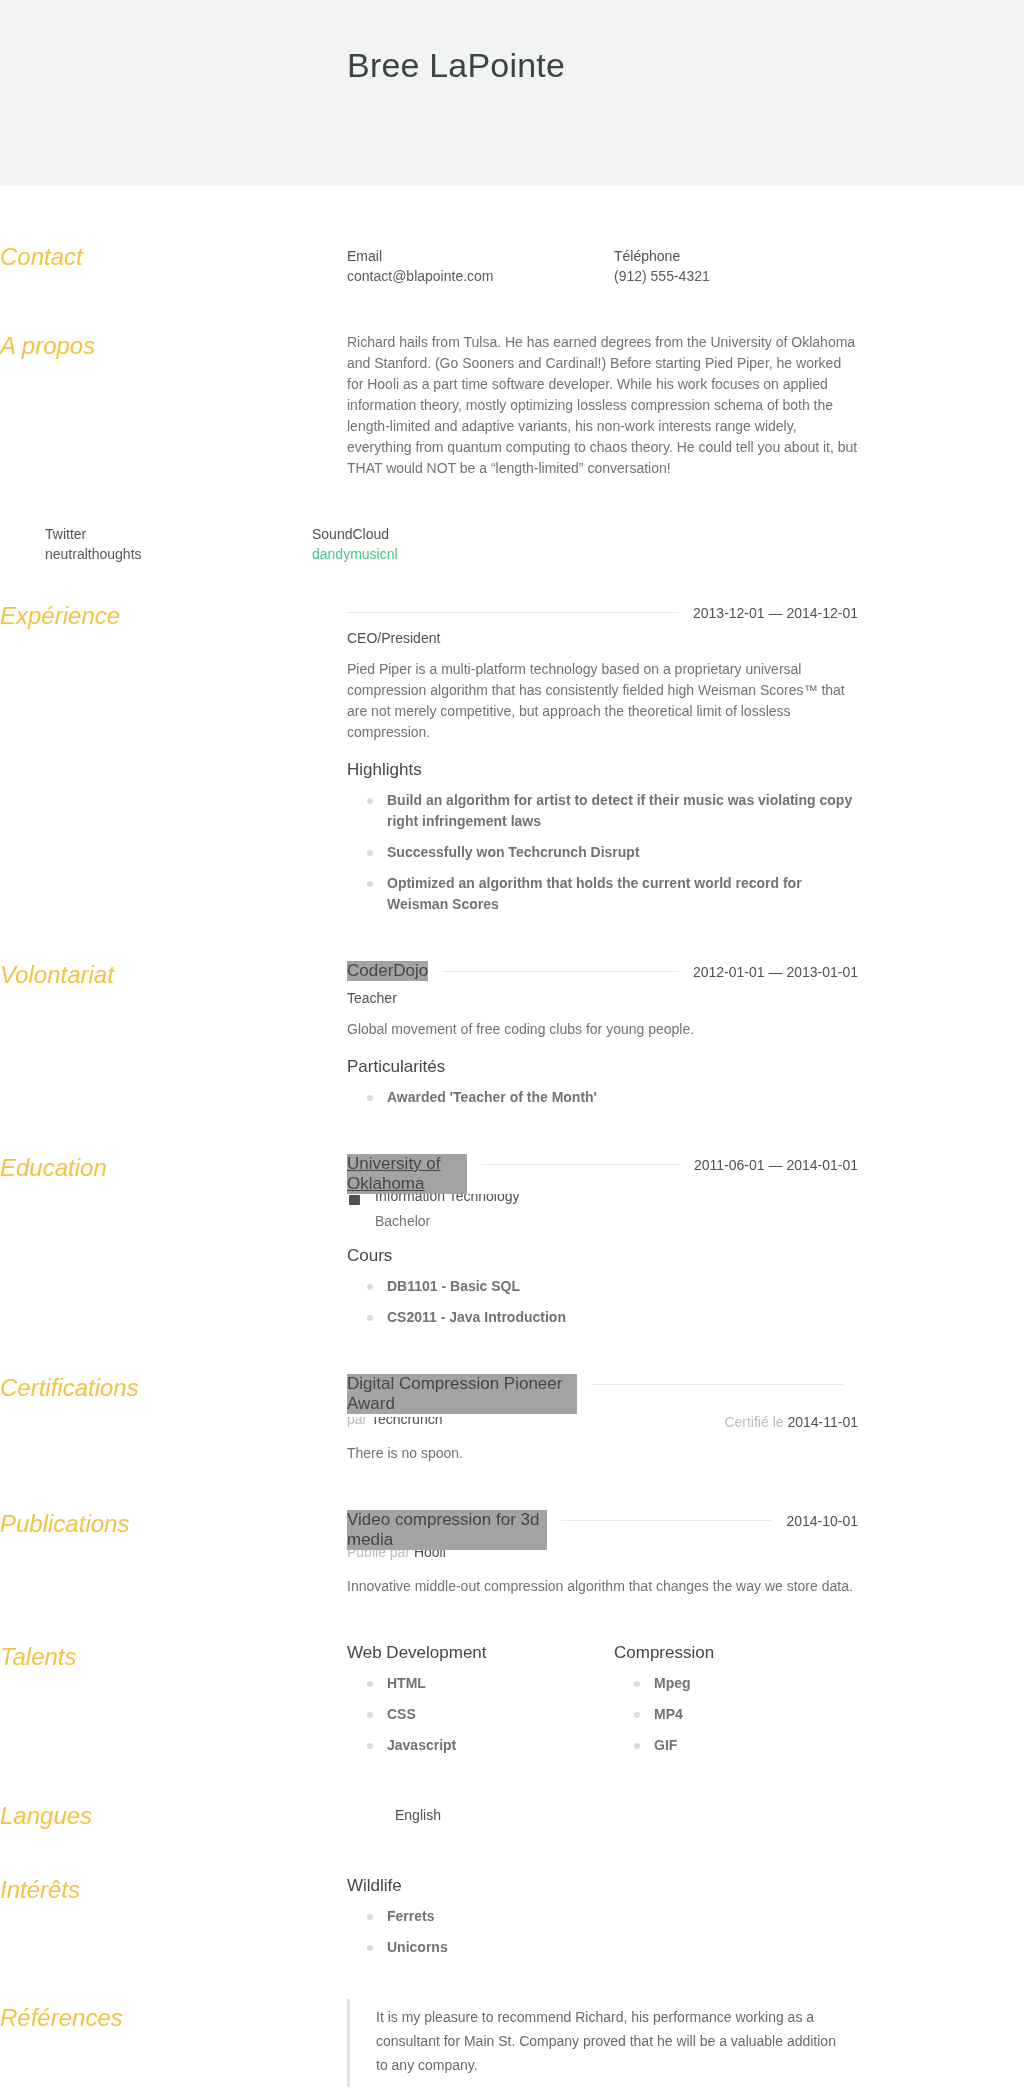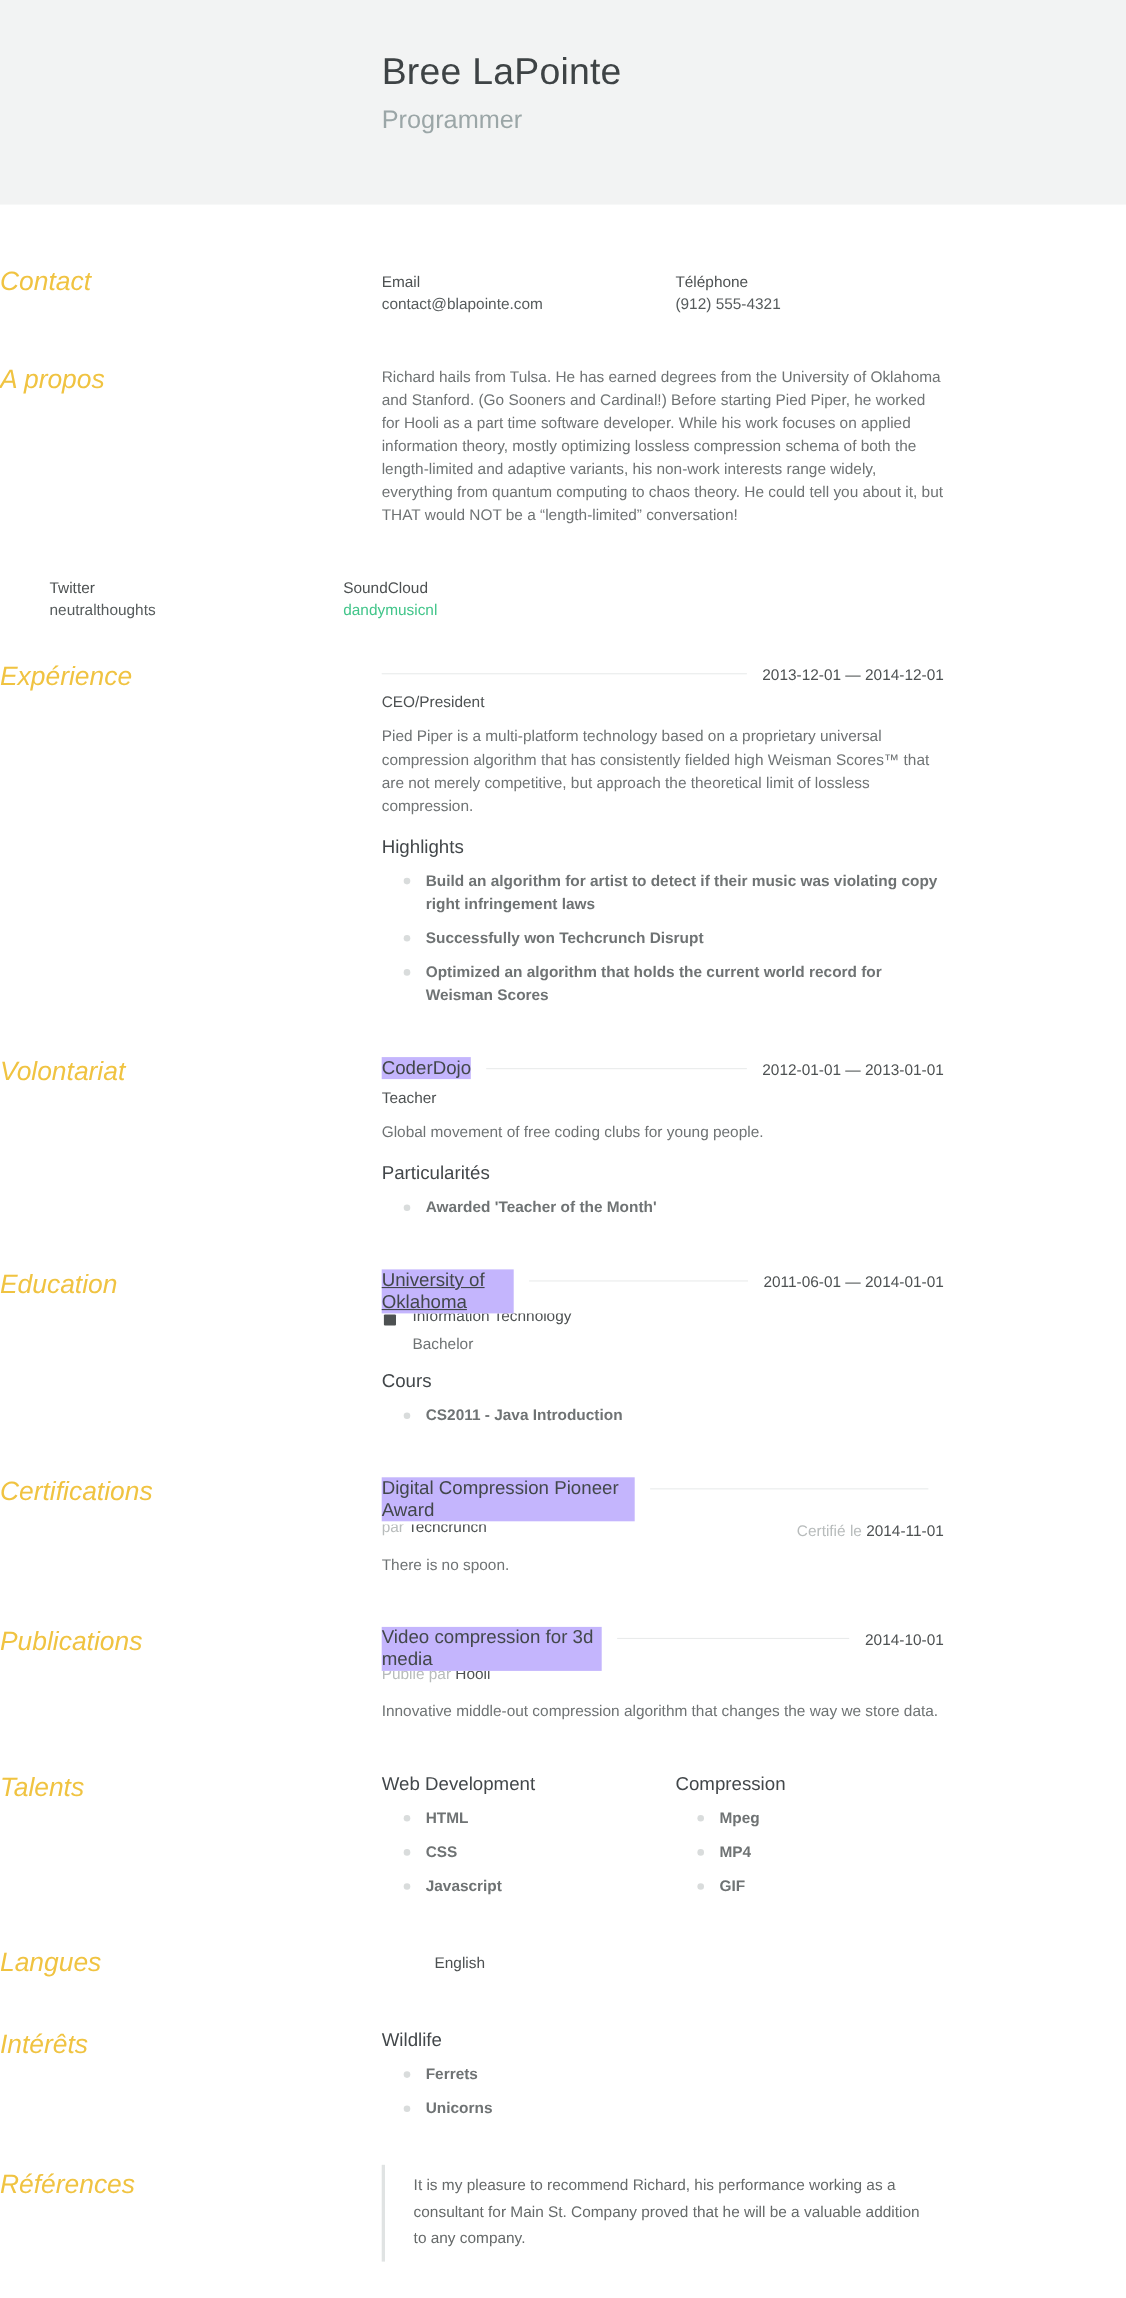--- a/index.html
+++ b/index.html
@@ -30,21 +30,21 @@
   .field-label { color:#4d5152; font-size:14px; line-height:20px; margin-top:3px; }
   .field-value { color:#565b5c; font-size:14px; line-height:20px; }
   a.link-green { color:#42c58a; text-decoration:none; }
 
   .para { font-size:14px; line-height:21px; color:#6f7374; }
 
   
   .item-head { display:flex; align-items:flex-start; }
   .item-title {
     font-size:17px; line-height:20px; color:#42474a; flex-shrink:0;
-    background:#c4b5fd; position:relative; z-index:2;
+    background:#a3a3a3; position:relative; z-index:2;
   }
   .item-title a { color:#42474a; text-decoration:underline; }
   .head-line { flex:1 1 auto; height:1px; background:#e9ebeb; margin:10px 14px 0 14px; }
   .item-date { font-size:14px; color:#4d5152; white-space:nowrap; margin-top:3px; }
 
   .position { font-size:14px; color:#4d5152; margin-top:9px; }
   .item-summary { margin-top:13px; }
 
   .sub-head { font-size:17px; color:#42474a; margin-top:17px; }
 
@@ -81,21 +81,20 @@
   .section.sec-about   { margin-bottom:42px; }
   .section.sec-profils { margin-bottom:38px; }
   .section.sec-langues { margin-top:14px;gap:48px; }
   .section.sec-refs    { margin-top:42px; }
 </style>
 </head>
 <body>
 
 <header class="page-header">
   <div class="person-name">Bree LaPointe</div>
-  <div class="person-title">Programmer</div>
 </header>
 
 <main class="resume">
 
   <section class="section">
     <h2 class="sec-title">Contact</h2>
     <div class="sec-content">
       <div class="two-col">
         <div>
           <div class="field-label">Email</div>
@@ -176,20 +175,21 @@
       </div>
       <div class="clip-row">
         <div class="clip-inner area-wrap dark">
           <span class="edu-icon"></span>
           <span>Information Technology</span>
         </div>
       </div>
       <div class="degree">Bachelor</div>
       <div class="sub-head">Cours</div>
       <ul class="dot-list">
+          <li><span class="dot"></span><span>DB1101 - Basic SQL</span></li>
           <li><span class="dot"></span><span>CS2011 - Java Introduction</span></li>
         </ul>
     </div>
   </section>
 
   <section class="section">
     <h2 class="sec-title">Certifications</h2>
     <div class="sec-content">
       <div class="item-head">
         <div class="item-title" style="width:230px;">Digital Compression Pioneer Award</div>

